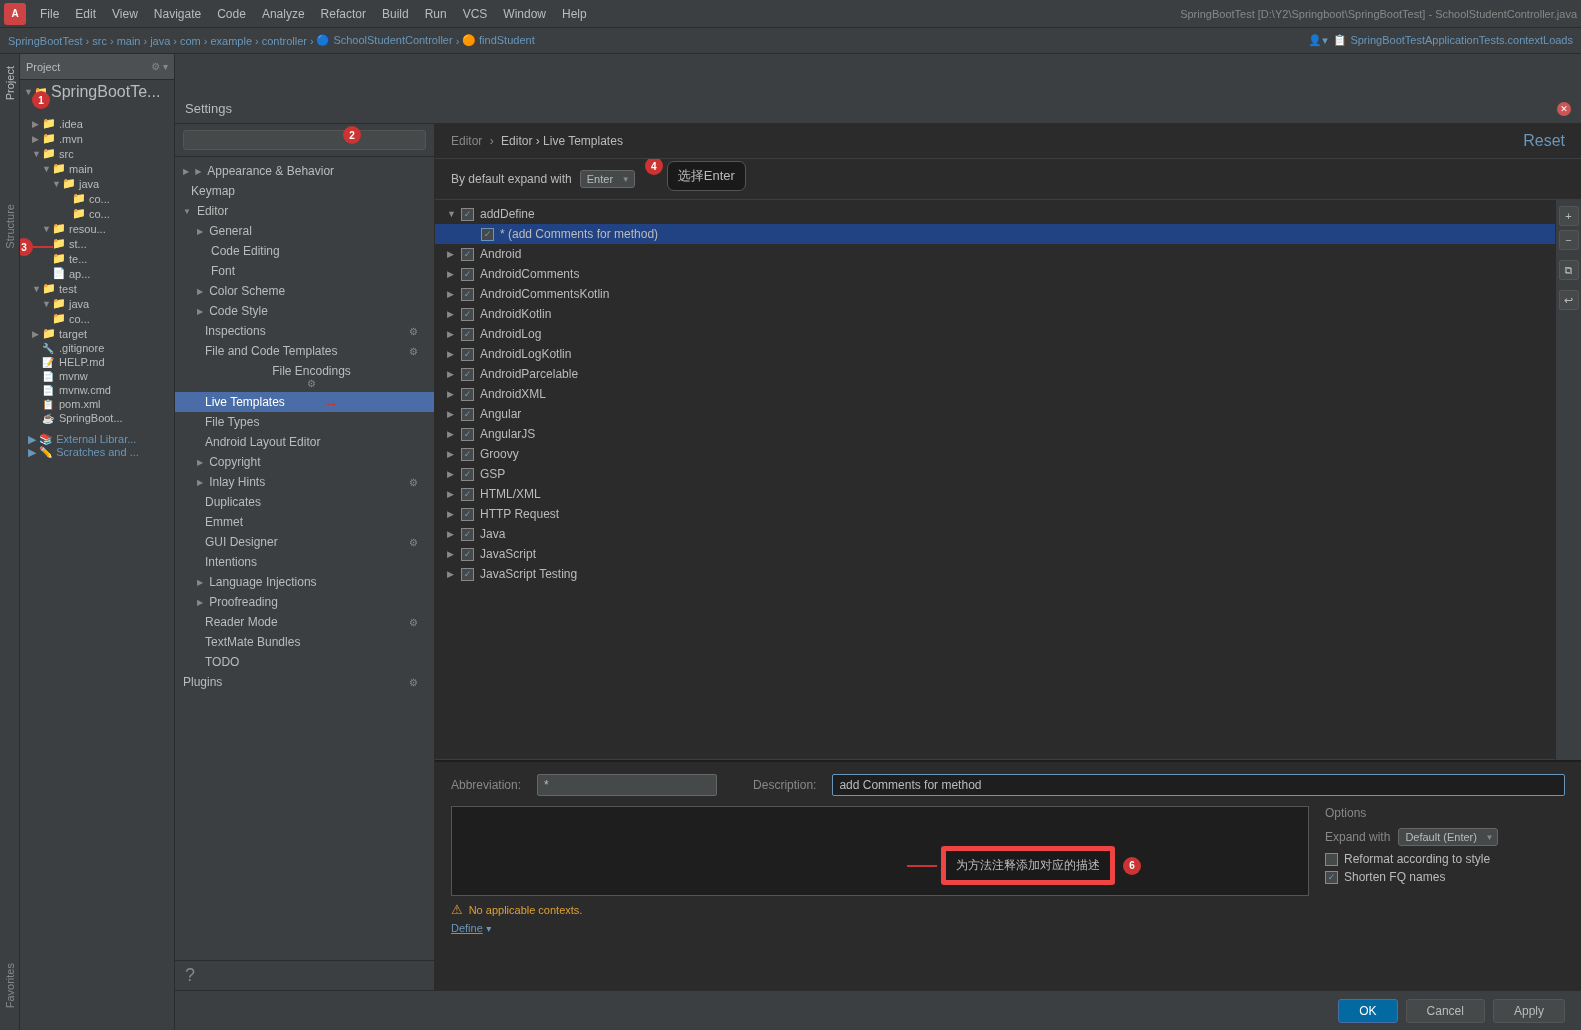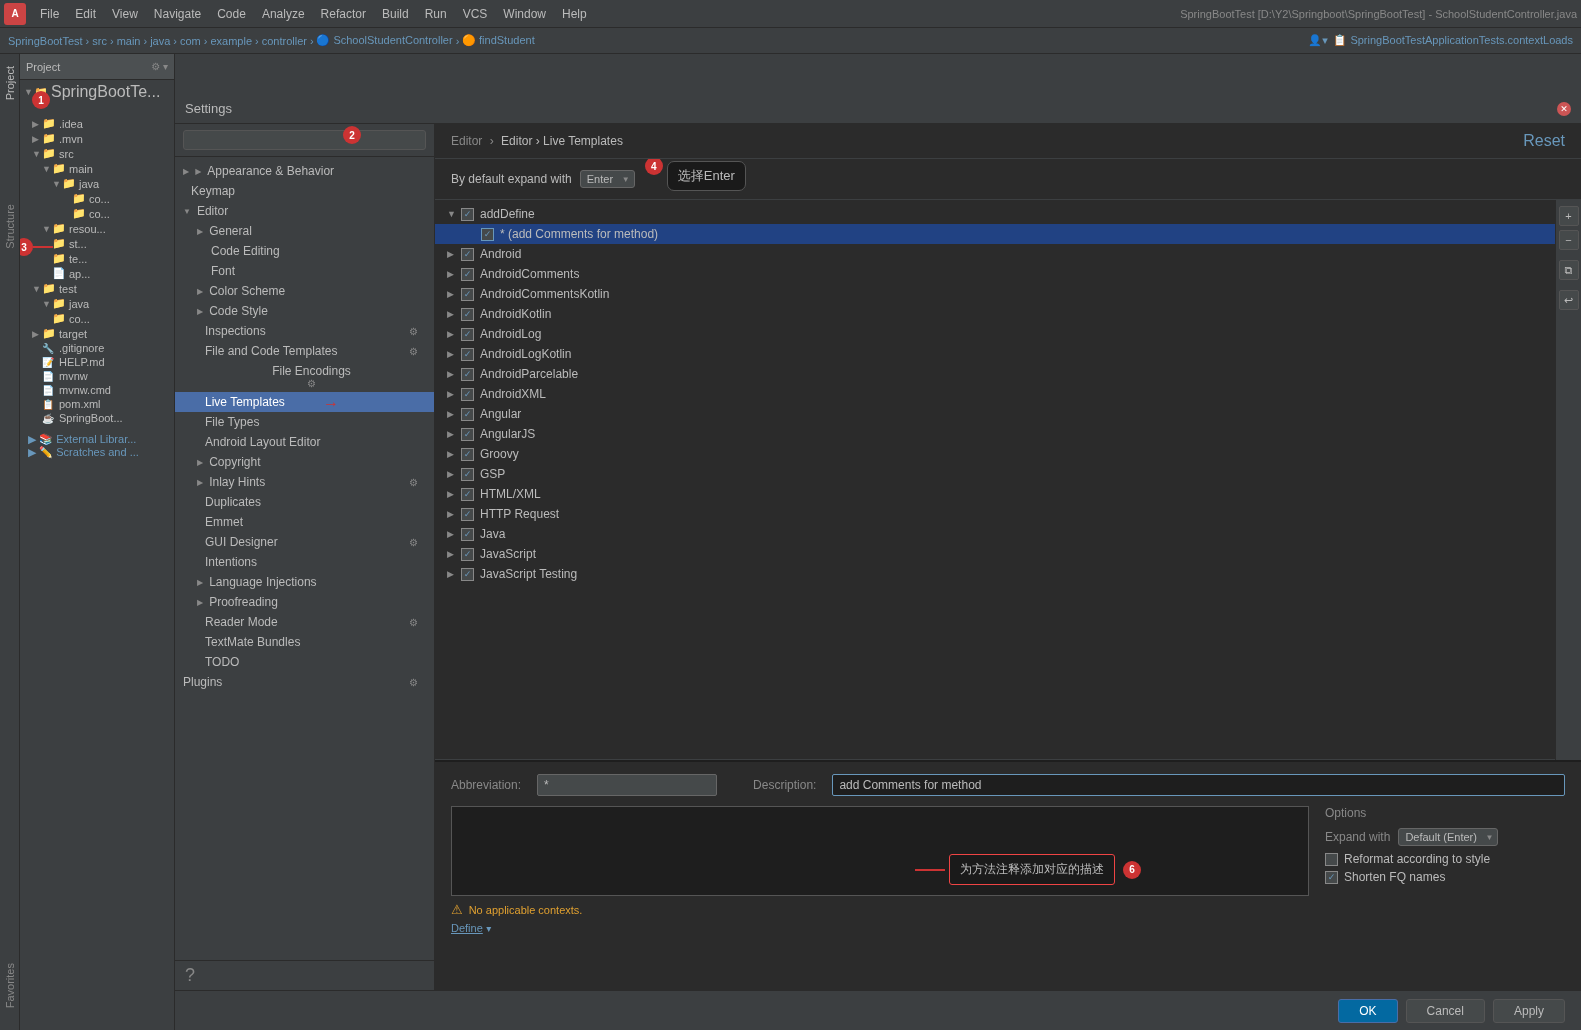--- a/index.html
+++ b/index.html
@@ -618,21 +618,21 @@
                 <div style="display:flex; align-items:center; margin-bottom:4px;">
                   <div style="width:13px; height:13px; background:#45494a; border:1px solid #888; margin-right:6px; display:flex; align-items:center; justify-content:center; font-size:9px; color:#6897bb; cursor:pointer;">✓</div>
                   <span style="color:#bbbbbb; font-size:12px;">Shorten FQ names</span>
                 </div>
               </div>
             </div>
           </div>
 
           <div style="position:absolute; bottom:145px; right:440px; z-index:200; display:flex; align-items:center; flex-direction:row-reverse;">
             <div style="width:18px; height:18px; background:#cc3333; border-radius:50%; display:flex; align-items:center; justify-content:center; color:white; font-size:10px; font-weight:bold; margin-left:8px;">6</div>
-            <div style="background:#1a1a1a; border:1px solid #ef4444; color:#bbbbbb; padding:6px 10px; font-size:12px; border-radius:3px; white-space:nowrap;">为方法注释添加对应的描述</div>
+            <div style="background:#1a1a1a; border:5px solid #ef4444; color:#bbbbbb; padding:6px 10px; font-size:12px; border-radius:3px; white-space:nowrap;">为方法注释添加对应的描述</div>
             <div style="width:30px; height:2px; background:#cc3333; margin-right:4px;"></div>
           </div>
         </div>
       </div>
     </div>
 
     <div class="dialog-footer">
       <button class="dialog-btn btn-ok">OK</button>
       <button class="dialog-btn btn-cancel">Cancel</button>
       <button class="dialog-btn btn-apply">Apply</button>

